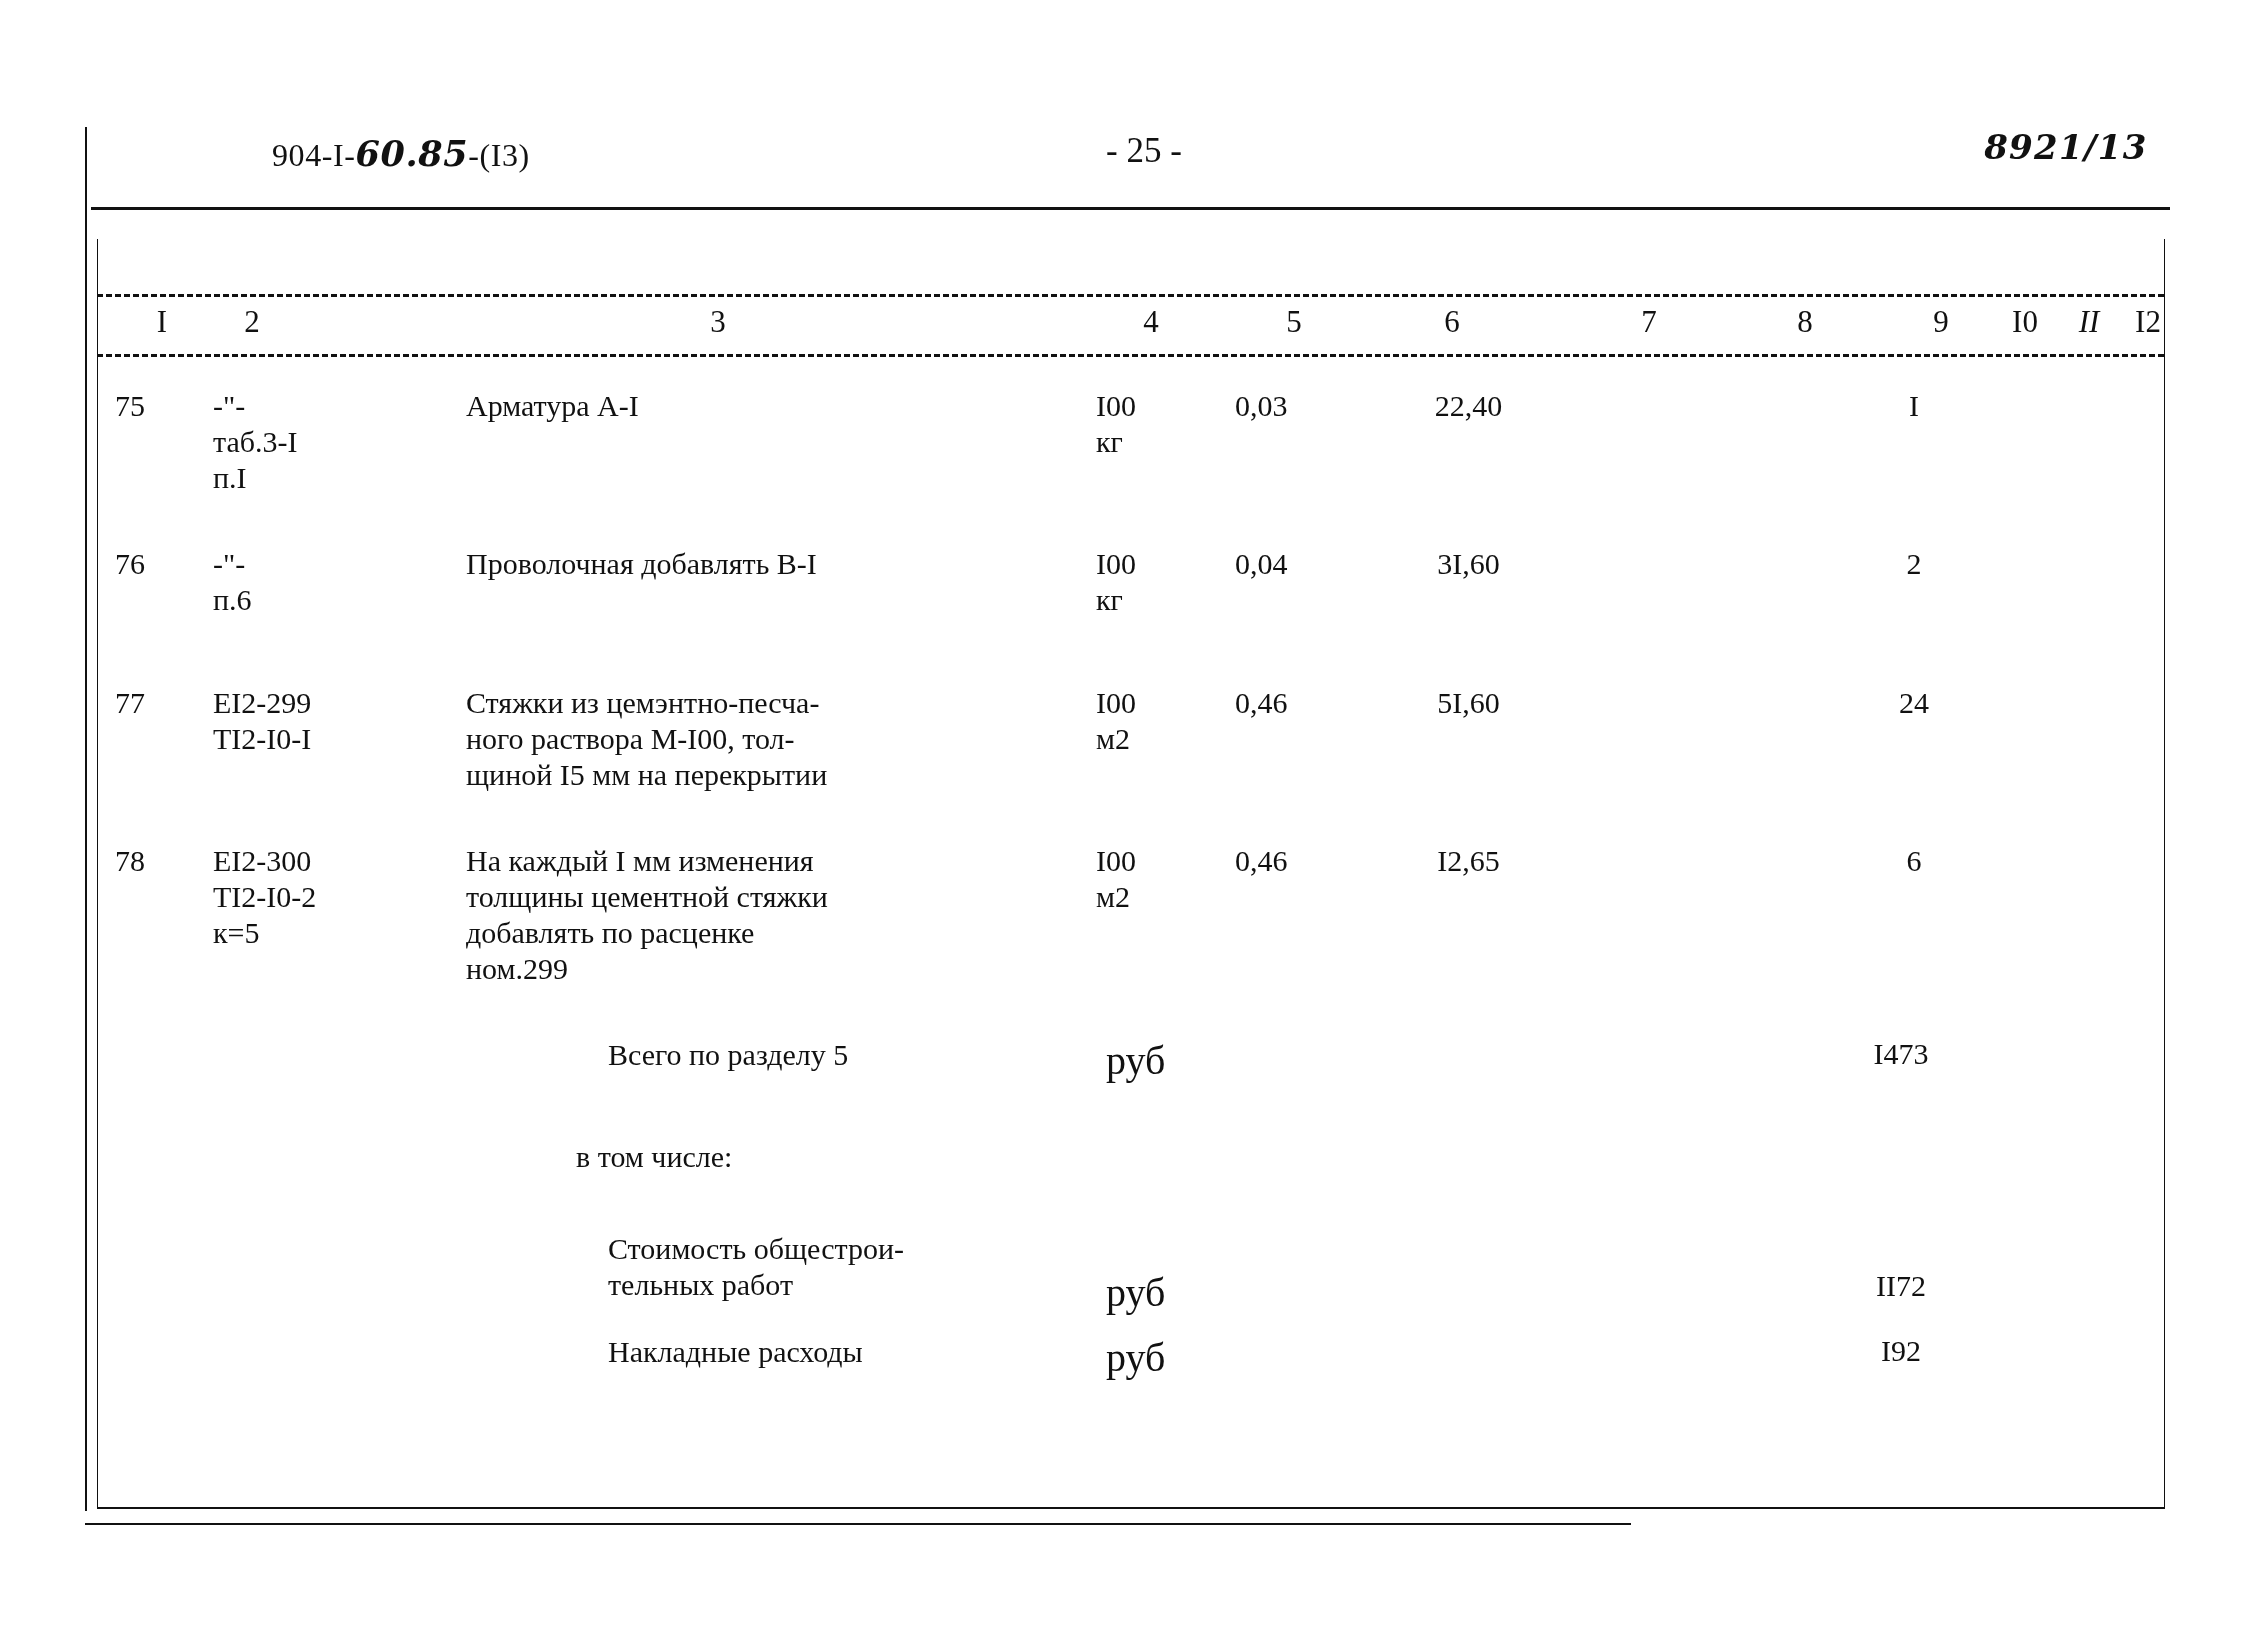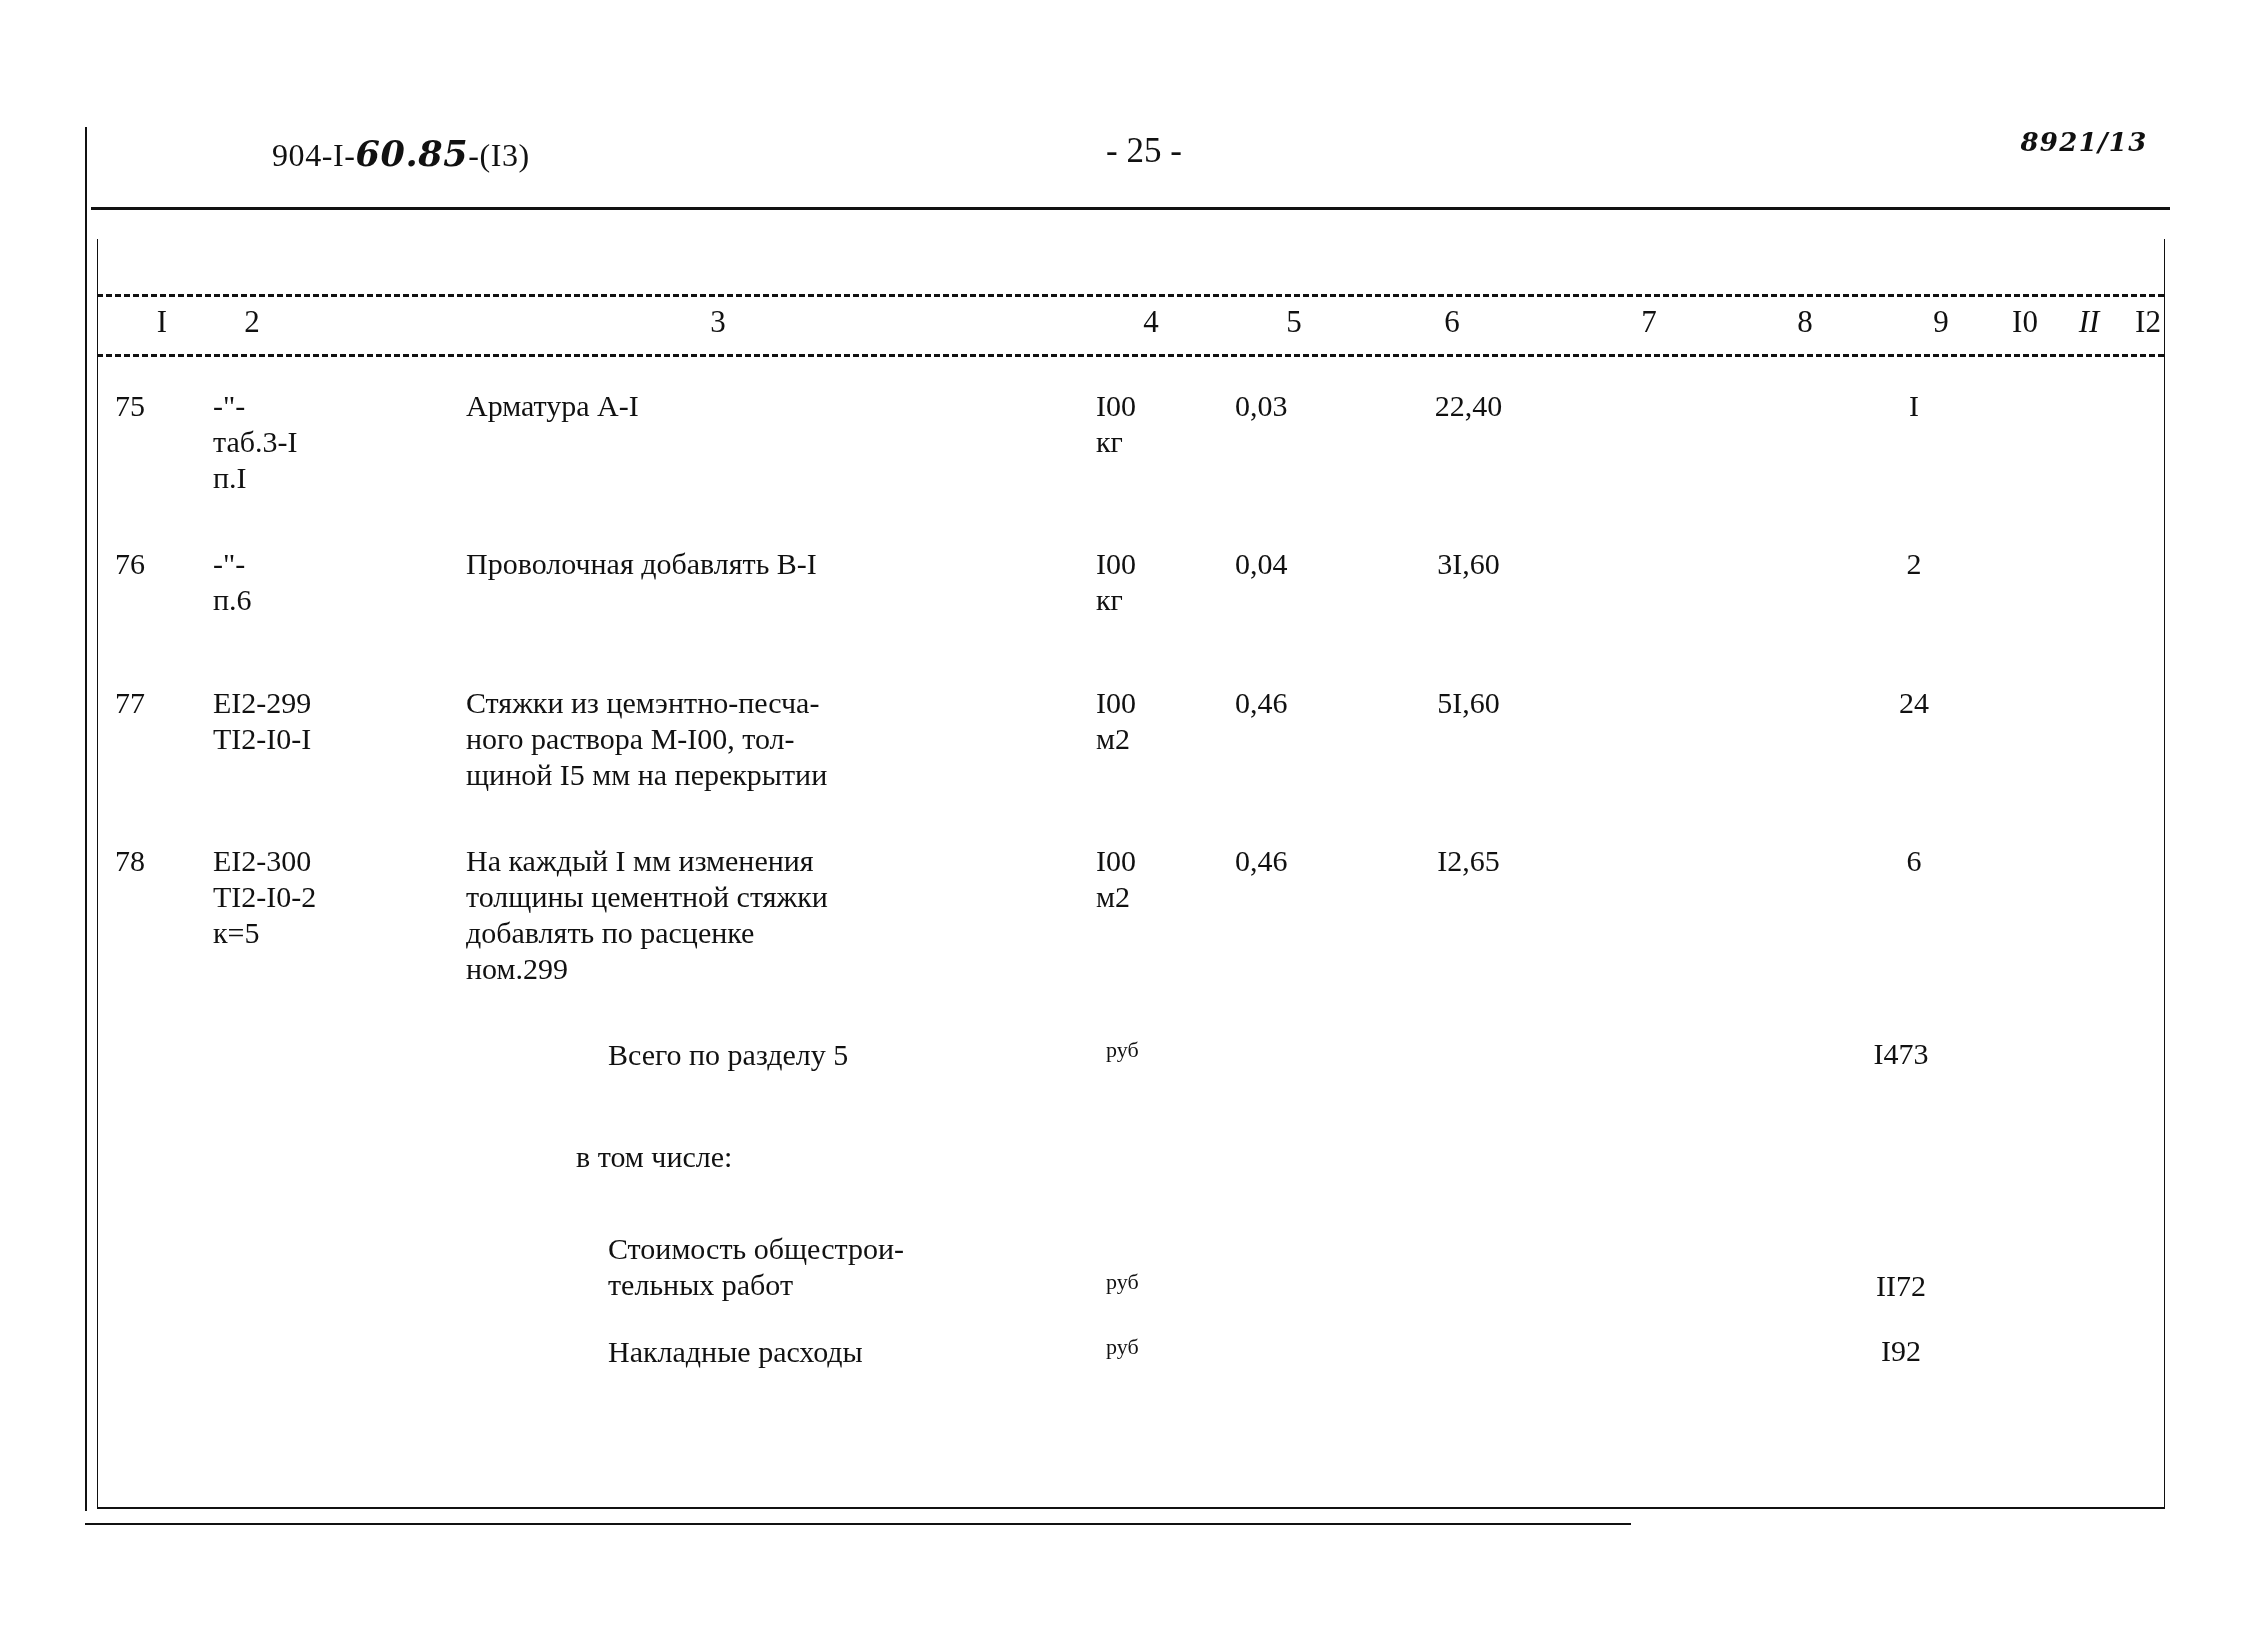--- a/index.html
+++ b/index.html
@@ -47,21 +47,21 @@
     font-size: 35px;
     white-space: nowrap;
   }
   .hdr-stamp {
     position: absolute;
     right: 19.4px;
     top: 1.3px;
     font-family: "DejaVu Serif", serif;
     font-style: italic;
     font-weight: bold;
-    font-size: 26px;
+    font-size: 34px;
     letter-spacing: 1.3px;
     white-space: nowrap;
   }
   .rule-top {
     position: absolute;
     left: 91px;
     top: 207px;
     width: 2079px;
     height: 0;
     border-top: 3.2px solid #111;
@@ -156,21 +156,21 @@
   }
   .c-num   { left: 18px;  width: 71px; text-align: left; }
   .c-code  { left: 116px; width: 246px; text-align: left; }
   .c-name  { left: 369px; width: 582px; text-align: left; }
   .c-unit  { left: 999px; width: 110px; text-align: left; }
   .c-q5    { left: 1138px; width: 129px; text-align: left; }
   .c-q6    { left: 1297px; width: 149px; text-align: center; }
   .c-q9    { left: 1759px; width: 116px; text-align: center; }
 
   .sum-label { left: 511px;  font-size: 30px; line-height: 36px; white-space: pre; position: absolute;}
-  .sum-unit  { left: 1009px; font-size: 22px; position: absolute;}
+  .sum-unit  { left: 1009px; font-size: 40px; position: absolute;}
   .sum-val   { left: 1733px; width: 142px; text-align: center; font-size: 30px; position: absolute;}
   .incl-label{ left: 479px;  font-size: 30px; position: absolute;}
 </style>
 </head>
 <body>
 
 <div class="page">
 
   <div class="header">
     <div class="hdr-doc-code"><span>904-I-</span><span class="hand">60.85</span><span>-(I3)</span></div>

